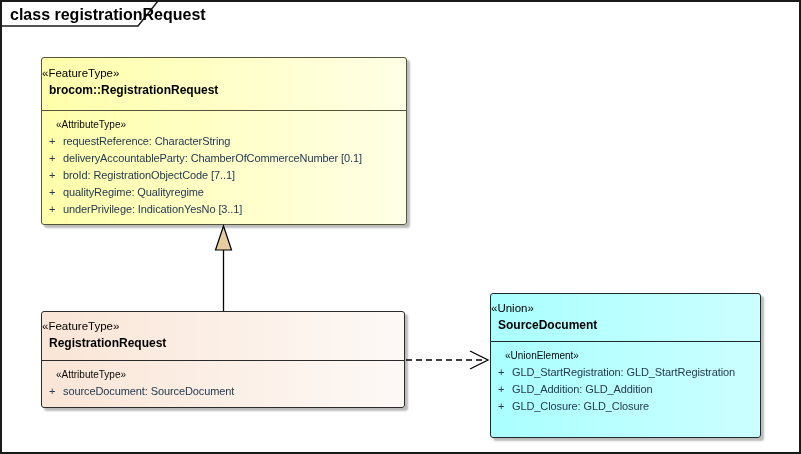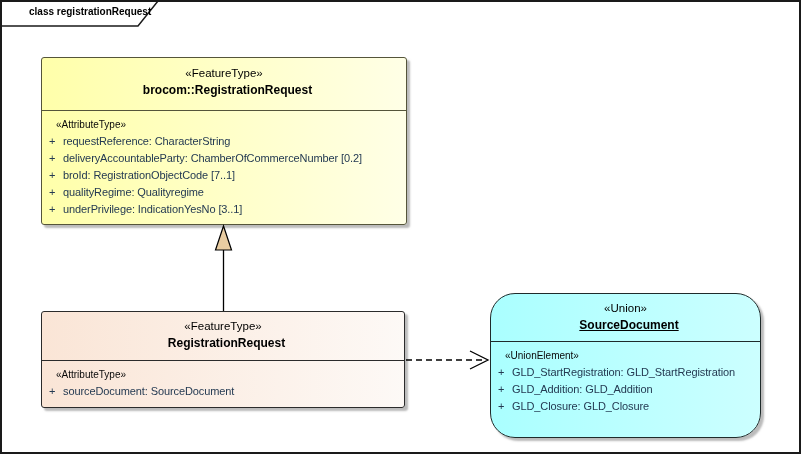--- a/index.html
+++ b/index.html
@@ -8,35 +8,35 @@
     background:#ffffff;border:2px solid #1a1a1a;overflow:hidden;
     font-family:"Liberation Sans", sans-serif;
   }
   .uml-box{
     position:absolute;box-sizing:border-box;border-radius:3px;
     box-shadow:3px 3px 2px rgba(150,150,150,0.65);
   }
   .uml-box.yellow{border:1px solid #55553a;background:linear-gradient(90deg,var(--yellow_l),var(--yellow_r));}
   .uml-box.peach{border:1px solid #2b2b2b;background:linear-gradient(90deg,var(--peach_l),var(--peach_r));}
   .uml-box.cyan{border:1px solid #1f2b2b;background:linear-gradient(90deg,var(--cyan_l),var(--cyan_r));}
-  .box-header{box-sizing:border-box;text-align:center;padding-top:7px;}
+  .box-header{box-sizing:border-box;padding-top:7px;}
   .yellow .box-header{border-bottom:1px solid #55553a;}
   .peach .box-header{border-bottom:1px solid #2b2b2b;}
   .cyan .box-header{border-bottom:1px solid #1f2b2b;}
   .stereotype{font-size:11.5px;color:#000;line-height:16px;}
   .class-name{font-size:12px;font-weight:bold;color:#000;line-height:19px;margin-left:7px;}
-  .class-name.underline{text-decoration:underline;}
+  .class-name.underline{}
   .compartment{box-sizing:border-box;padding-top:6px;}
   .section-label{font-size:10px;color:#0a0a0a;padding-left:14px;line-height:16px;}
   .attr-row{display:flex;align-items:baseline;line-height:17px;font-size:11px;color:var(--attr_text);}
   .attr-row .vis{width:21px;padding-left:7px;box-sizing:border-box;flex:0 0 auto;}
   .attr-row .atext{white-space:nowrap;letter-spacing:-0.1px;}
   #tab-label{
-    position:absolute;left:8px;top:4px;font-size:10px;font-weight:bold;color:#000;
-    white-space:nowrap;z-index:5;margin-left:19px;
+    position:absolute;left:8px;top:4px;font-size:16px;font-weight:bold;color:#000;
+    white-space:nowrap;z-index:5;
   }
   #overlay{position:absolute;left:0;top:0;z-index:4;pointer-events:none;}
 </style>
 </head>
 <body>
 
 <div id="stage">
 
   <div class="uml-box yellow" style="left:39px;top:55px;width:366px;height:168px;">
     <div class="box-header" style="height:53px;">
@@ -44,21 +44,21 @@
       <div class="class-name">brocom::RegistrationRequest</div>
     </div>
     <div class="compartment">
       <div class="section-label">«AttributeType»</div>
       <div class="attr-row">
         <span class="vis">+</span>
         <span class="atext">requestReference: CharacterString</span>
       </div>
       <div class="attr-row">
         <span class="vis">+</span>
-        <span class="atext">deliveryAccountableParty: ChamberOfCommerceNumber [0.2]</span>
+        <span class="atext">deliveryAccountableParty: ChamberOfCommerceNumber [0.1]</span>
       </div>
       <div class="attr-row">
         <span class="vis">+</span>
         <span class="atext">broId: RegistrationObjectCode [7..1]</span>
       </div>
       <div class="attr-row">
         <span class="vis">+</span>
         <span class="atext">qualityRegime: Qualityregime</span>
       </div>
       <div class="attr-row">
@@ -75,21 +75,21 @@
     </div>
     <div class="compartment">
       <div class="section-label">«AttributeType»</div>
       <div class="attr-row">
         <span class="vis">+</span>
         <span class="atext">sourceDocument: SourceDocument</span>
       </div>
     </div>
   </div>
 
-  <div class="uml-box cyan" style="left:488px;top:291px;width:271px;height:145px;border-radius:25px;">
+  <div class="uml-box cyan" style="left:488px;top:291px;width:271px;height:145px;">
     <div class="box-header" style="height:48px;padding-top:6px;">
       <div class="stereotype">«Union»</div>
       <div class="class-name underline">SourceDocument</div>
     </div>
     <div class="compartment">
       <div class="section-label">«UnionElement»</div>
       <div class="attr-row">
         <span class="vis">+</span>
         <span class="atext">GLD_StartRegistration: GLD_StartRegistration</span>
       </div>

